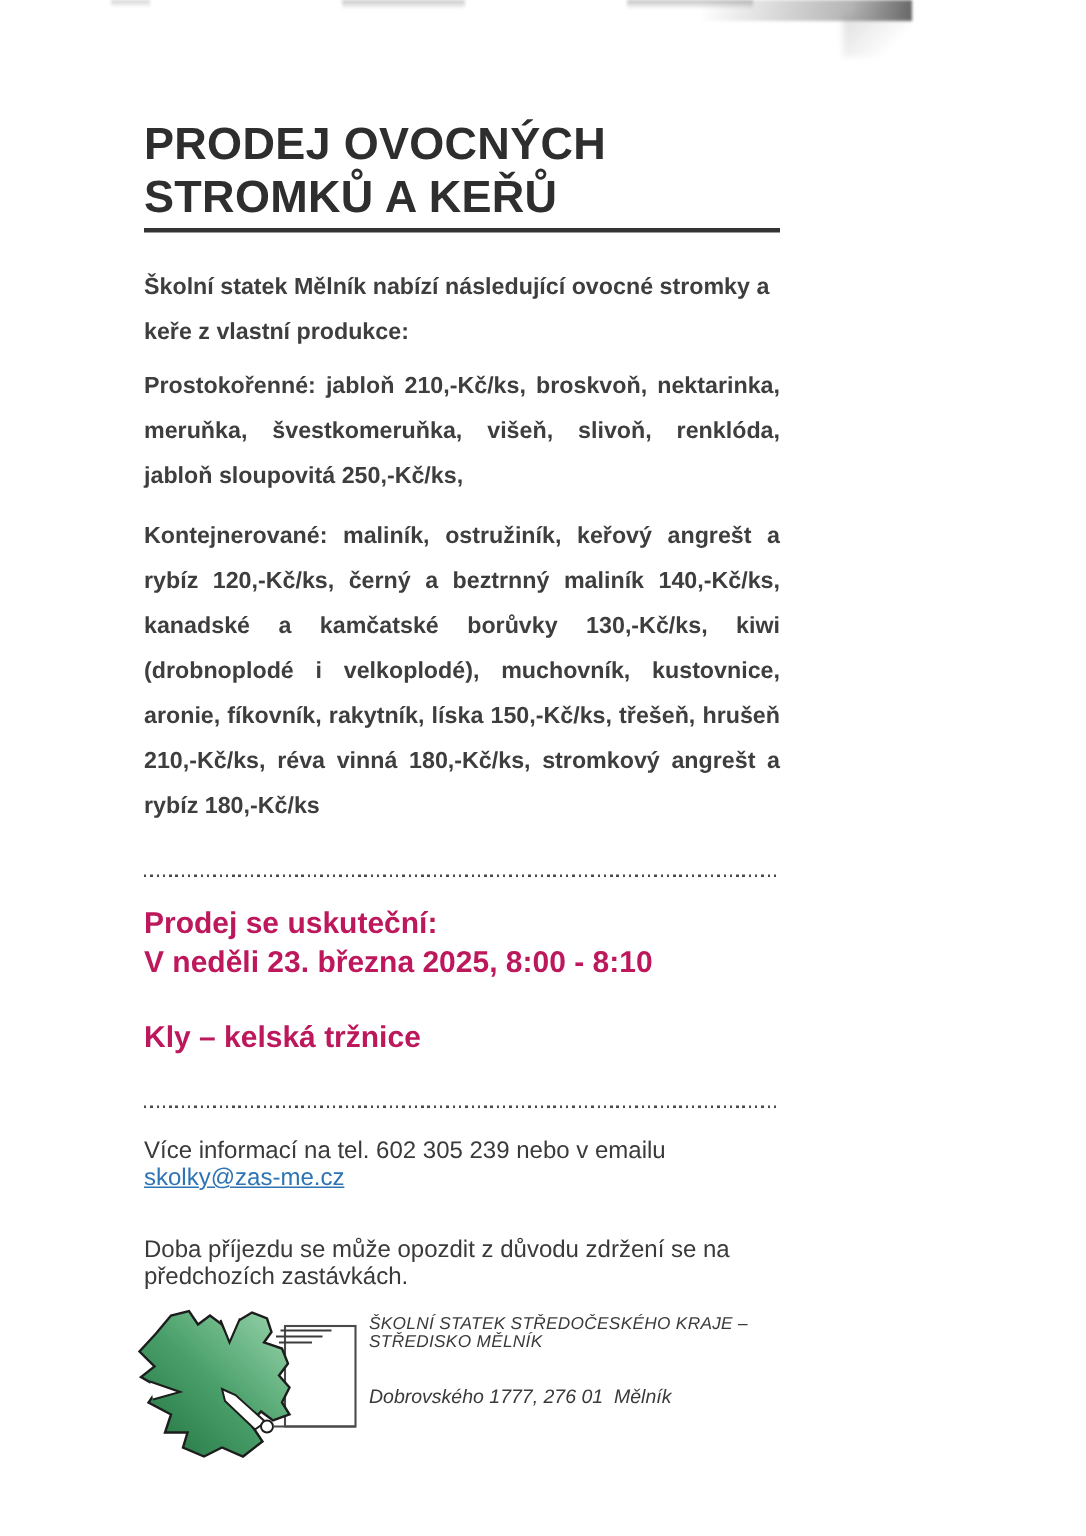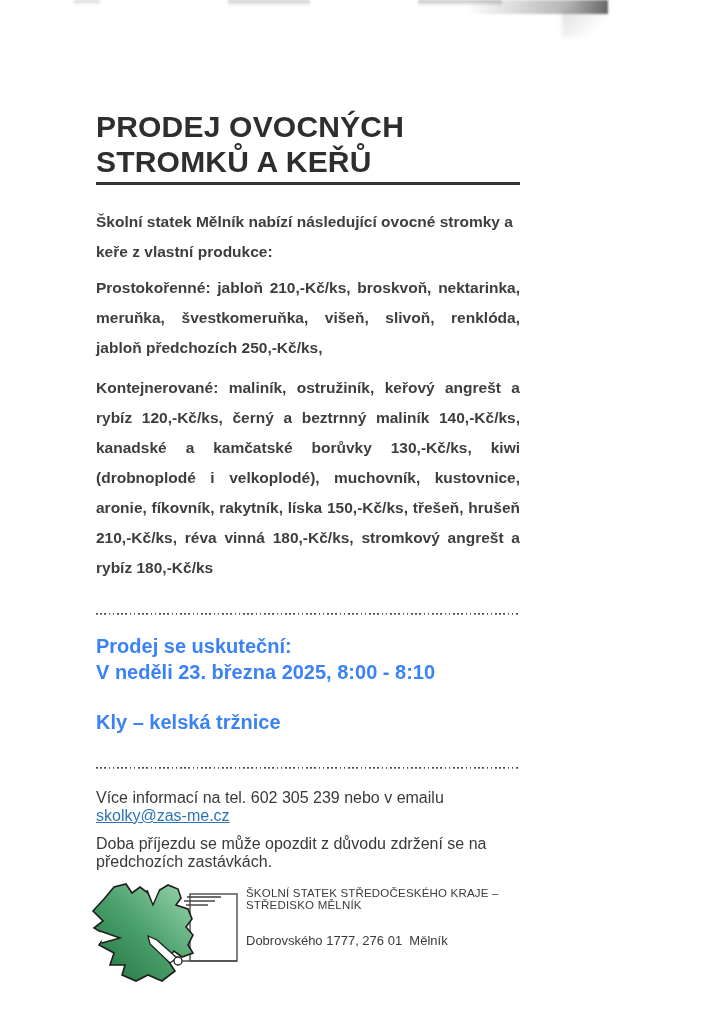--- a/index.html
+++ b/index.html
@@ -9,21 +9,21 @@
     background: #ffffff;
     font-family: "Liberation Sans", "DejaVu Sans", sans-serif;
     color: #3e3e3e;
     position: relative;
     overflow: hidden;
   }
   .page {
     position: relative;
     width: 608px; height: 1024px;
     background: #ffffff;
-    padding: 110px 88px 0 96px;
+    padding: 80px 88px 0 96px;
   }
   
   .smudge { position: absolute; pointer-events: none; }
   .smudge-a { left: 74px; top: 0; width: 26px; height: 5px;
     background: linear-gradient(to bottom, rgba(120,120,120,.35), rgba(120,120,120,0)); filter: blur(1px); }
   .smudge-b { left: 228px; top: 0; width: 82px; height: 6px;
     background: linear-gradient(to bottom, rgba(110,110,110,.4), rgba(110,110,110,0)); filter: blur(1px); }
   .smudge-c { left: 418px; top: 0; width: 84px; height: 6px;
     background: linear-gradient(to bottom, rgba(110,110,110,.45), rgba(110,110,110,0)); filter: blur(1px); }
   .corner-shadow { right: 0; top: 0; width: 140px; height: 14px;
@@ -41,53 +41,53 @@
   p.container-plants { margin-top: 10px; }
 
   .dotted {
     height: 2px;
     background-image: repeating-linear-gradient(to right, #4a4a4a 0 1.6px, transparent 1.6px 4.2px);
     background-size: 100% 1.7px; background-repeat: no-repeat; background-position: 0 0;
   }
   .dotted-top { margin-top: 30px; }
   .dotted-bottom { margin-top: 32px; }
 
-  .h2line { font-size: 20px; line-height: 26px; font-weight: bold; color: #3b82f6; }
+  .h2line { font-size: 20px; line-height: 26px; font-weight: bold; color: #be185d; }
   .sale-heading { margin-top: 18px; }
   .sale-datetime { }
   .sale-location { margin-top: 24px; }
 
   p.small { font-size: 16px; line-height: 18px; color: #3a3a3a; }
   .contact-line { margin-top: 20px; }
-  .delay-note { margin-top: 10px; }
+  .delay-note { margin-top: 30px; }
   .stock-note { margin-top: 13px; }
   a.email { color: #2e74b5; text-decoration: underline; cursor: pointer; }
 
   .org-row { margin-top: 10px; margin-left: -6px; display: flex; align-items: flex-start; }
   .org-logo { width: 152px; height: 105px; flex: 0 0 auto; }
-  .org-text { padding-top: 6px; padding-left: 4px; }
+  .org-text { padding-top: 6px; padding-left: 4px; font-style: italic; }
   .org-name { font-size: 11.5px; color: #3a3a3a; letter-spacing: 0.2px; }
   .org-addr { font-size: 13px; color: #3a3a3a; margin-top: 22px; white-space: pre-wrap; }
 </style>
 </head>
 <body>
 
 <div class="page">
 
   <div class="smudge smudge-a"></div>
   <div class="smudge smudge-b"></div>
   <div class="smudge smudge-c"></div>
   <div class="smudge corner-shadow"></div>
   <div class="smudge corner-shadow2"></div>
 
   <h1 class="title"><span class="underline">PRODEJ OVOCNÝCH STROMKŮ A KEŘŮ</span></h1>
 
   <p class="body-text intro">Školní statek Mělník nabízí následující ovocné stromky a keře z vlastní produkce:</p>
 
-  <p class="body-text just bare-root">Prostokořenné: jabloň 210,-Kč/ks, broskvoň, nektarinka, meruňka, švestkomeruňka, višeň, slivoň, renklóda, jabloň předchozích 250,-Kč/ks,</p>
+  <p class="body-text just bare-root">Prostokořenné: jabloň 210,-Kč/ks, broskvoň, nektarinka, meruňka, švestkomeruňka, višeň, slivoň, renklóda, jabloň sloupovitá 250,-Kč/ks,</p>
 
   <p class="body-text just container-plants">Kontejnerované: maliník, ostružiník, keřový angrešt a rybíz 120,-Kč/ks, černý a beztrnný maliník 140,-Kč/ks, kanadské a kamčatské borůvky 130,-Kč/ks, kiwi (drobnoplodé i velkoplodé), muchovník, kustovnice, aronie, fíkovník, rakytník, líska 150,-Kč/ks, třešeň, hrušeň 210,-Kč/ks, réva vinná 180,-Kč/ks, stromkový angrešt a rybíz 180,-Kč/ks</p>
 
   <div class="dotted dotted-top"></div>
 
   <div class="h2line sale-heading">Prodej se uskuteční:</div>
   <div class="h2line sale-datetime">V neděli 23. března 2025, 8:00 - 8:10</div>
   <div class="h2line sale-location">Kly – kelská tržnice</div>
 
   <div class="dotted dotted-bottom"></div>

